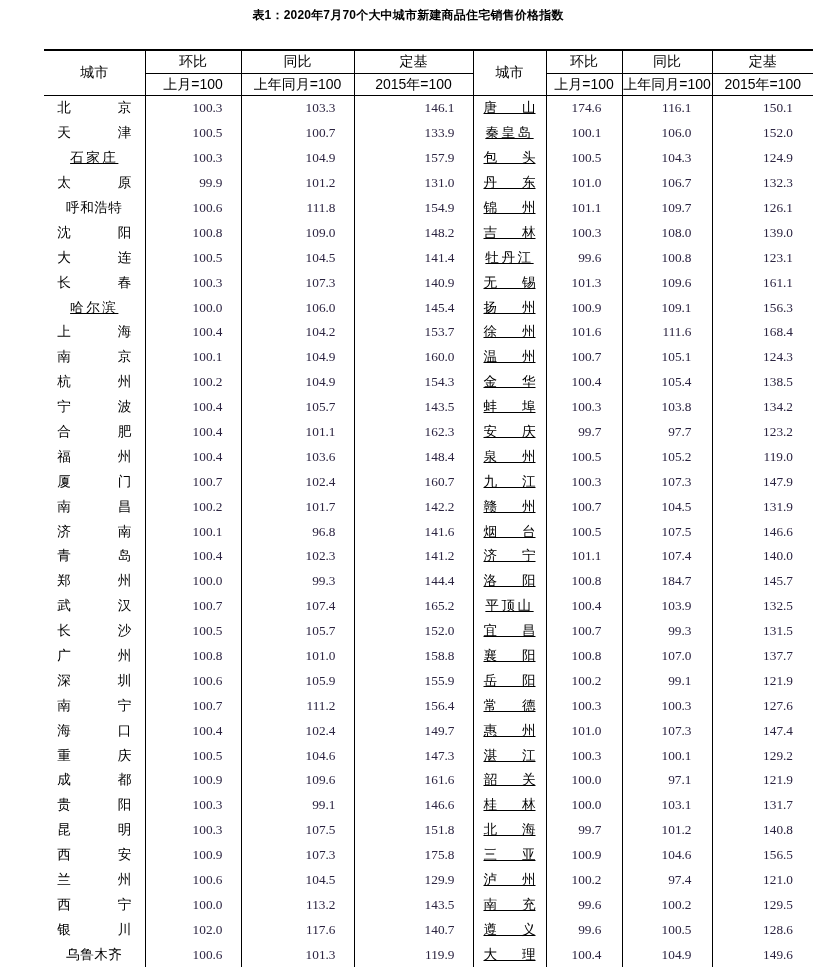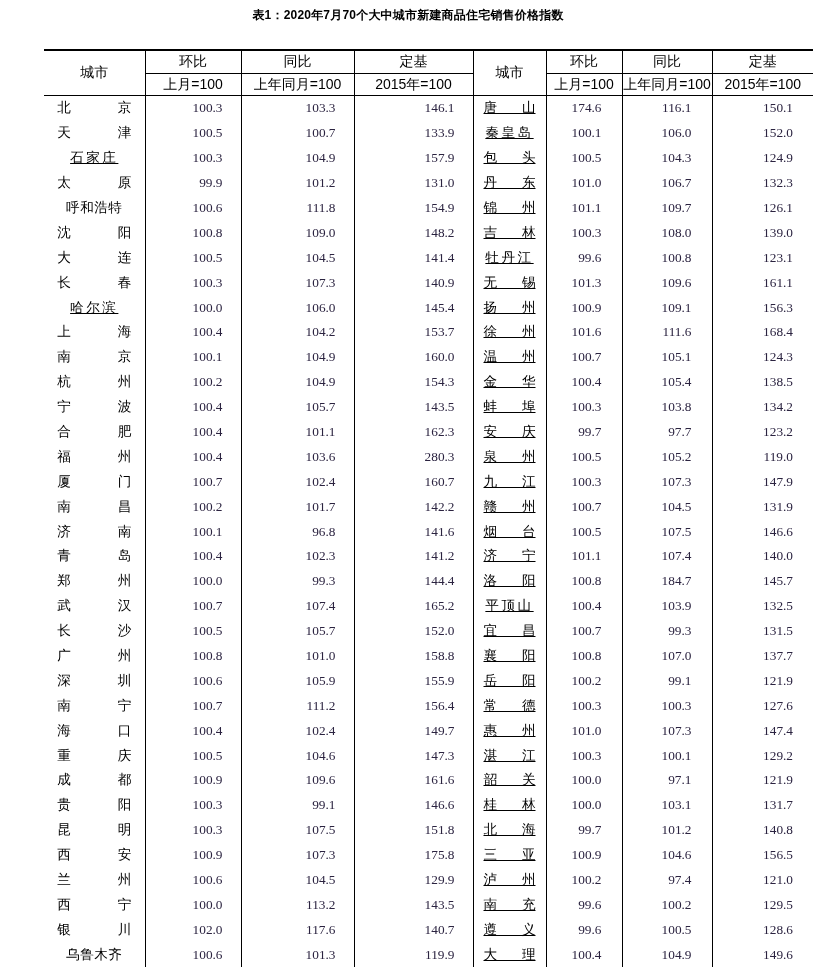--- a/index.html
+++ b/index.html
@@ -307,21 +307,21 @@
           <td class="num vl">162.3</td>
           <td class="city city2 vl"><span class="n2">安庆</span></td>
           <td class="num2 vl">99.7</td>
           <td class="num2 vl">97.7</td>
           <td class="num2 vl">123.2</td>
         </tr>
         <tr>
           <td class="city"><span class="n2">福州</span></td>
           <td class="num vl">100.4</td>
           <td class="num vl">103.6</td>
-          <td class="num vl">280.3</td>
+          <td class="num vl">148.4</td>
           <td class="city city2 vl"><span class="n2">泉州</span></td>
           <td class="num2 vl">100.5</td>
           <td class="num2 vl">105.2</td>
           <td class="num2 vl">119.0</td>
         </tr>
         <tr>
           <td class="city"><span class="n2">厦门</span></td>
           <td class="num vl">100.7</td>
           <td class="num vl">102.4</td>
           <td class="num vl">160.7</td>

